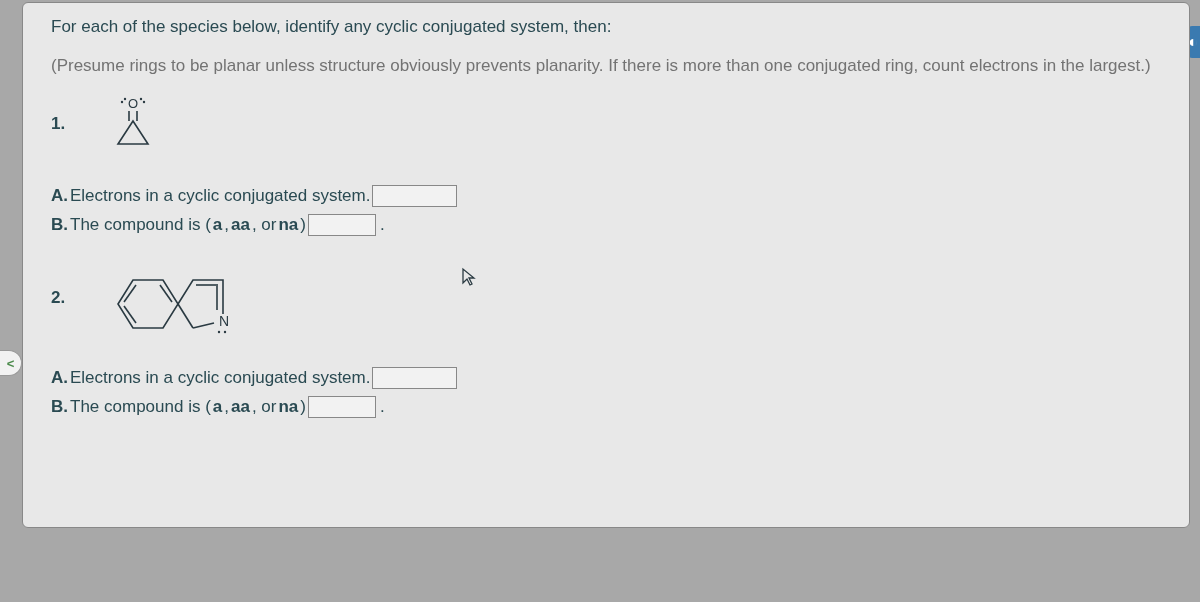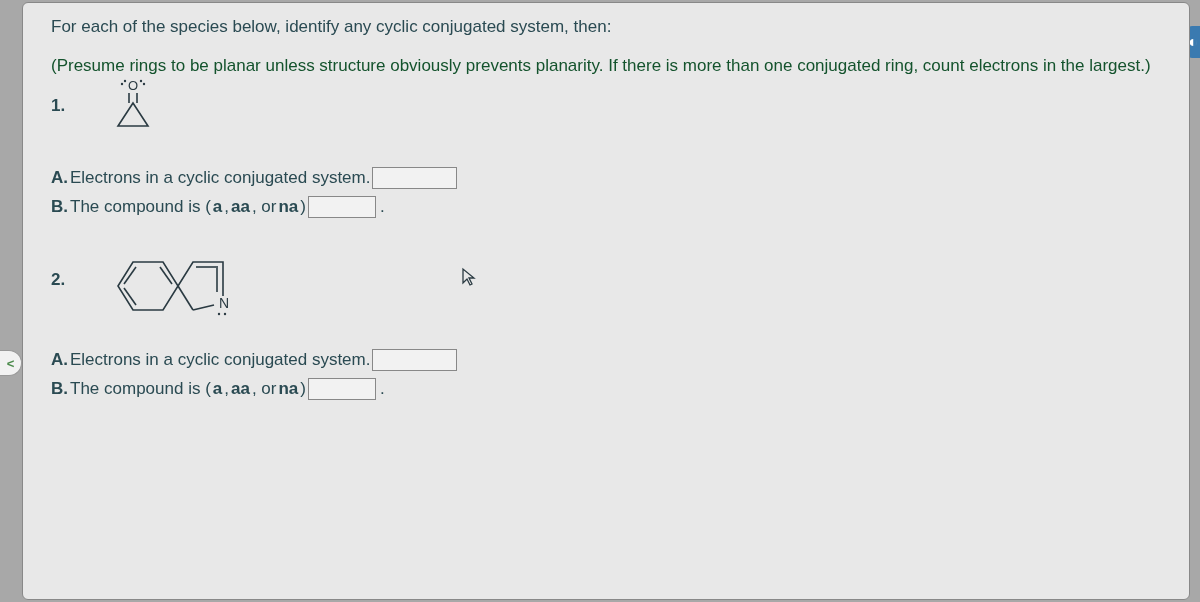--- a/index.html
+++ b/index.html
@@ -14,34 +14,35 @@
       font-family: Arial, Helvetica, sans-serif;
       position: relative;
       overflow: hidden;
     }
     .panel {
       background: #e8e8e8;
       border: 1px solid #888;
       border-radius: 6px;
       margin: 2px 10px 2px 22px;
       padding: 14px 20px 14px 28px;
-      height: 598px;
+      height: 526px;
       color: #2a4a52;
       position: relative;
     }
     .intro {
       font-size: 17px;
       margin-bottom: 18px;
     }
     .part-a, .part-b, .part-note {
       font-size: 17px;
       line-height: 1.35;
     }
     .part-note {
-      color: #14532d;
+      color: #737373;
+      margin-bottom: 18px;
     }
     .bold {
       font-weight: bold;
     }
     .qnum {
       font-size: 17px;
       font-weight: bold;
       margin-top: 18px;
       display: inline-block;
       vertical-align: top;

